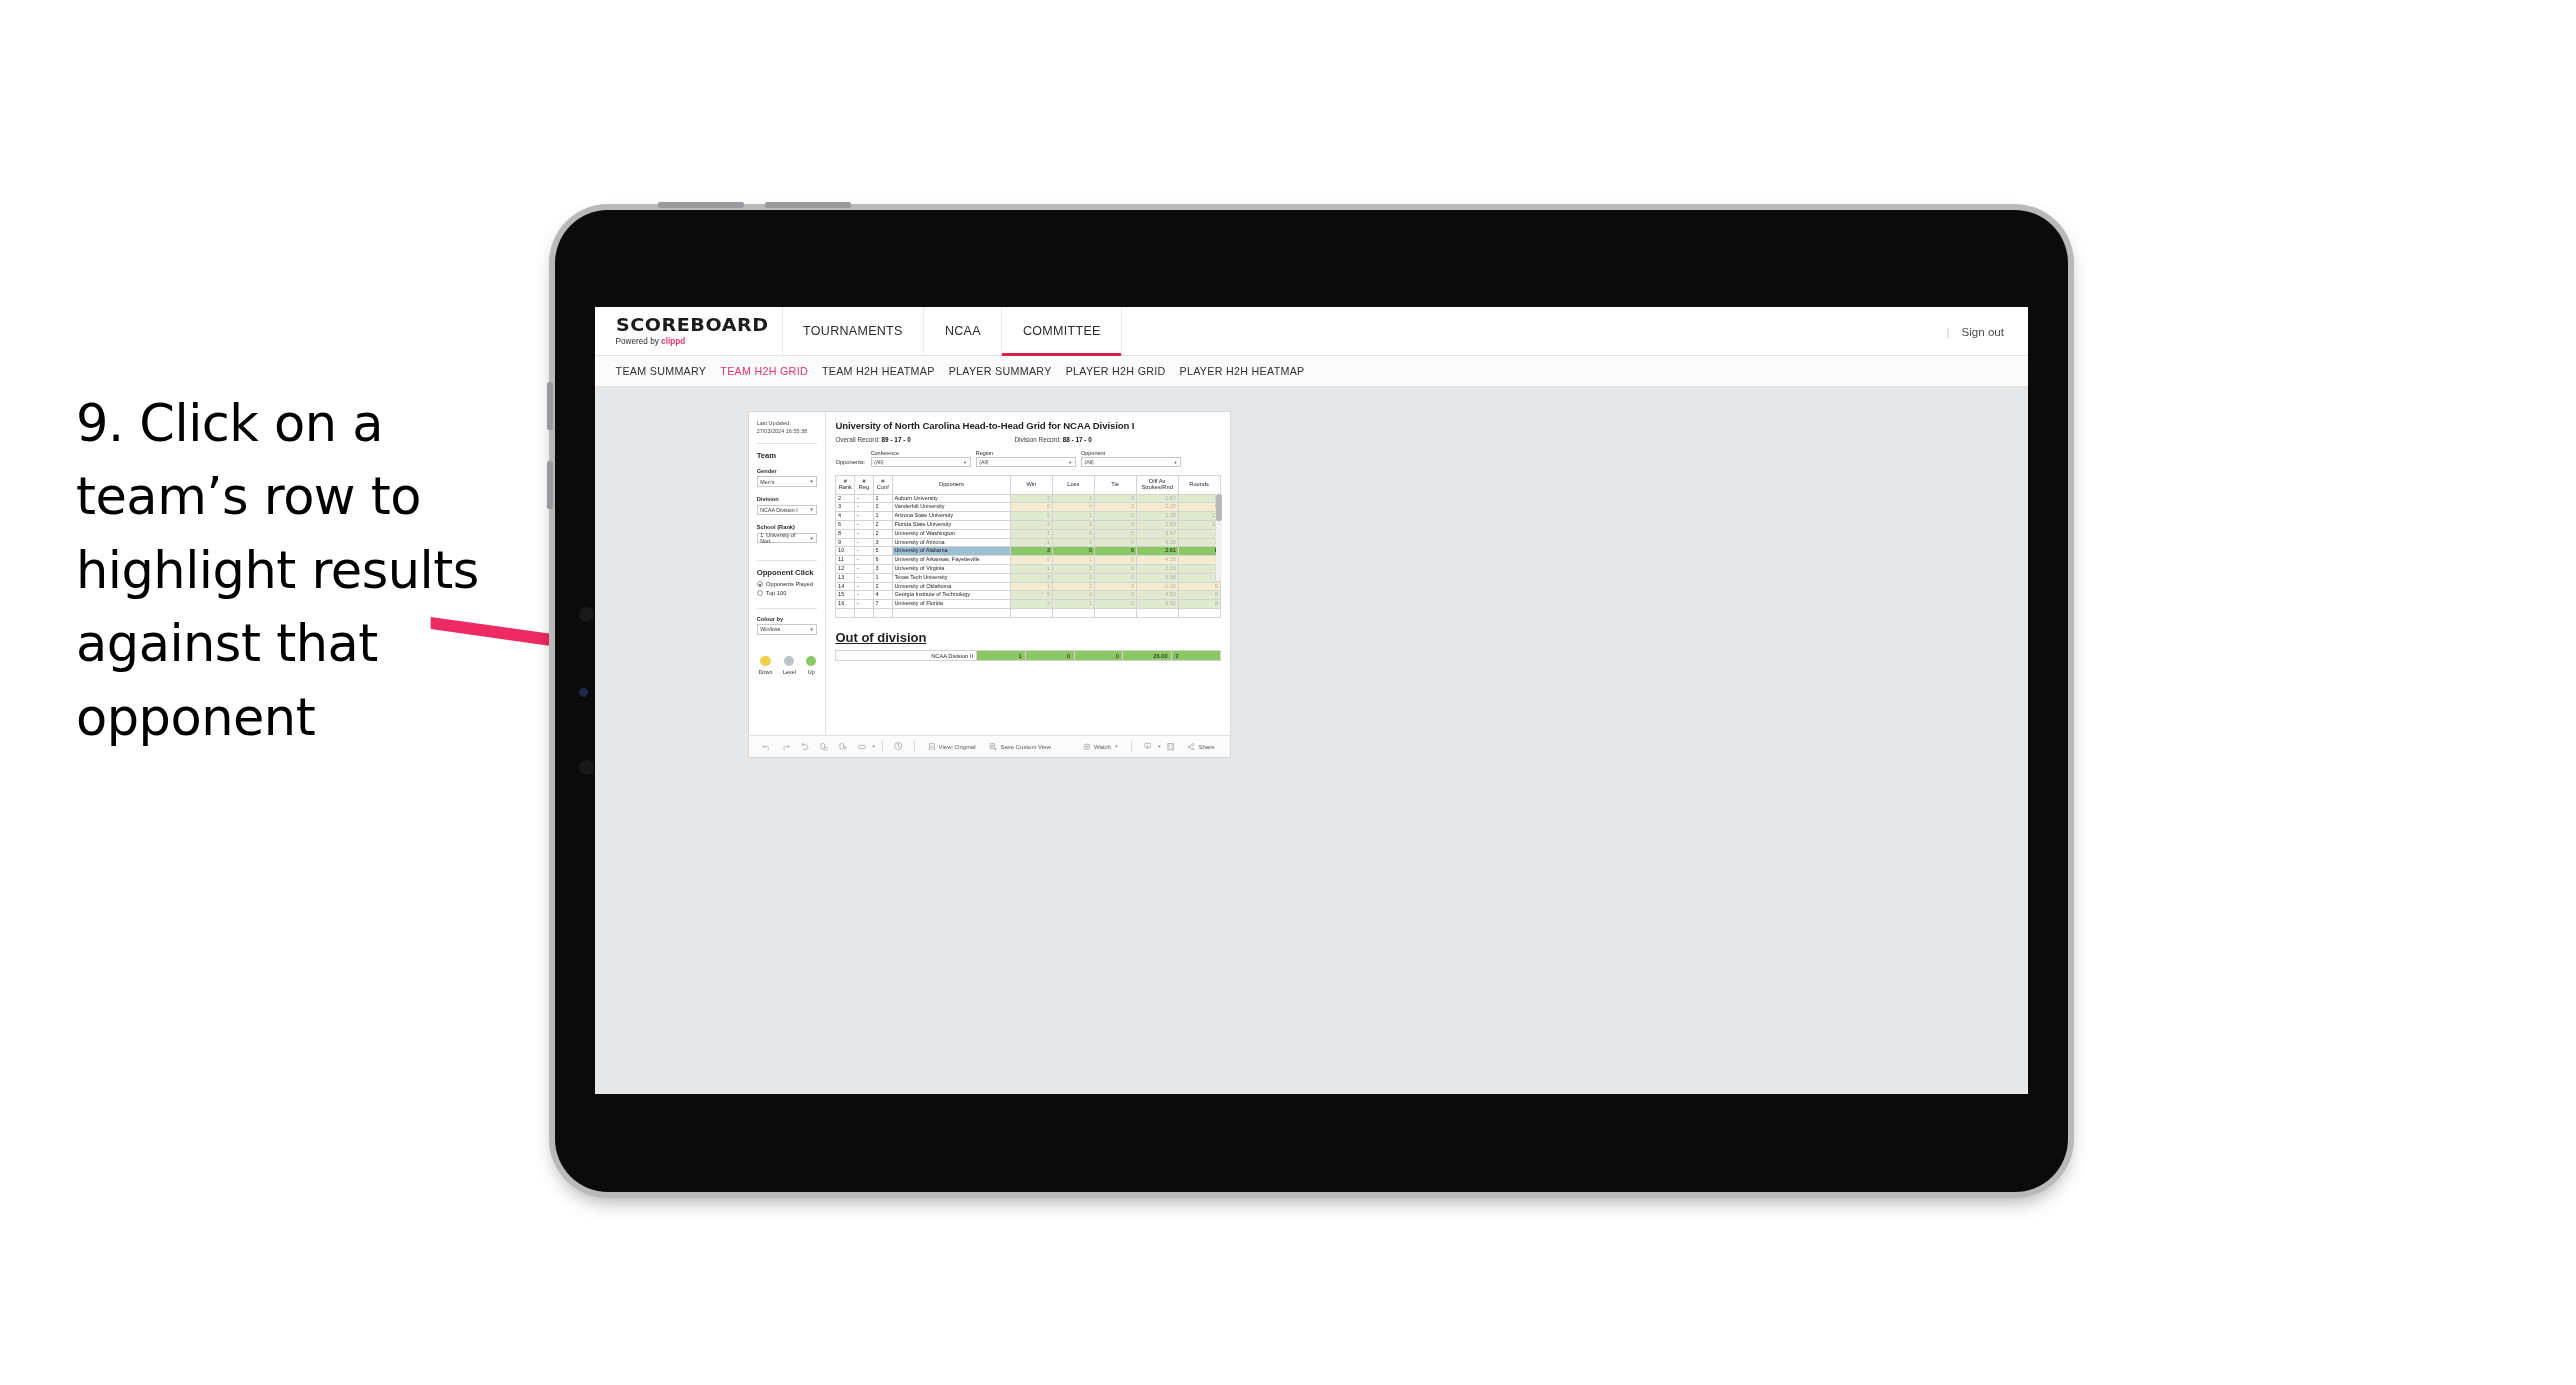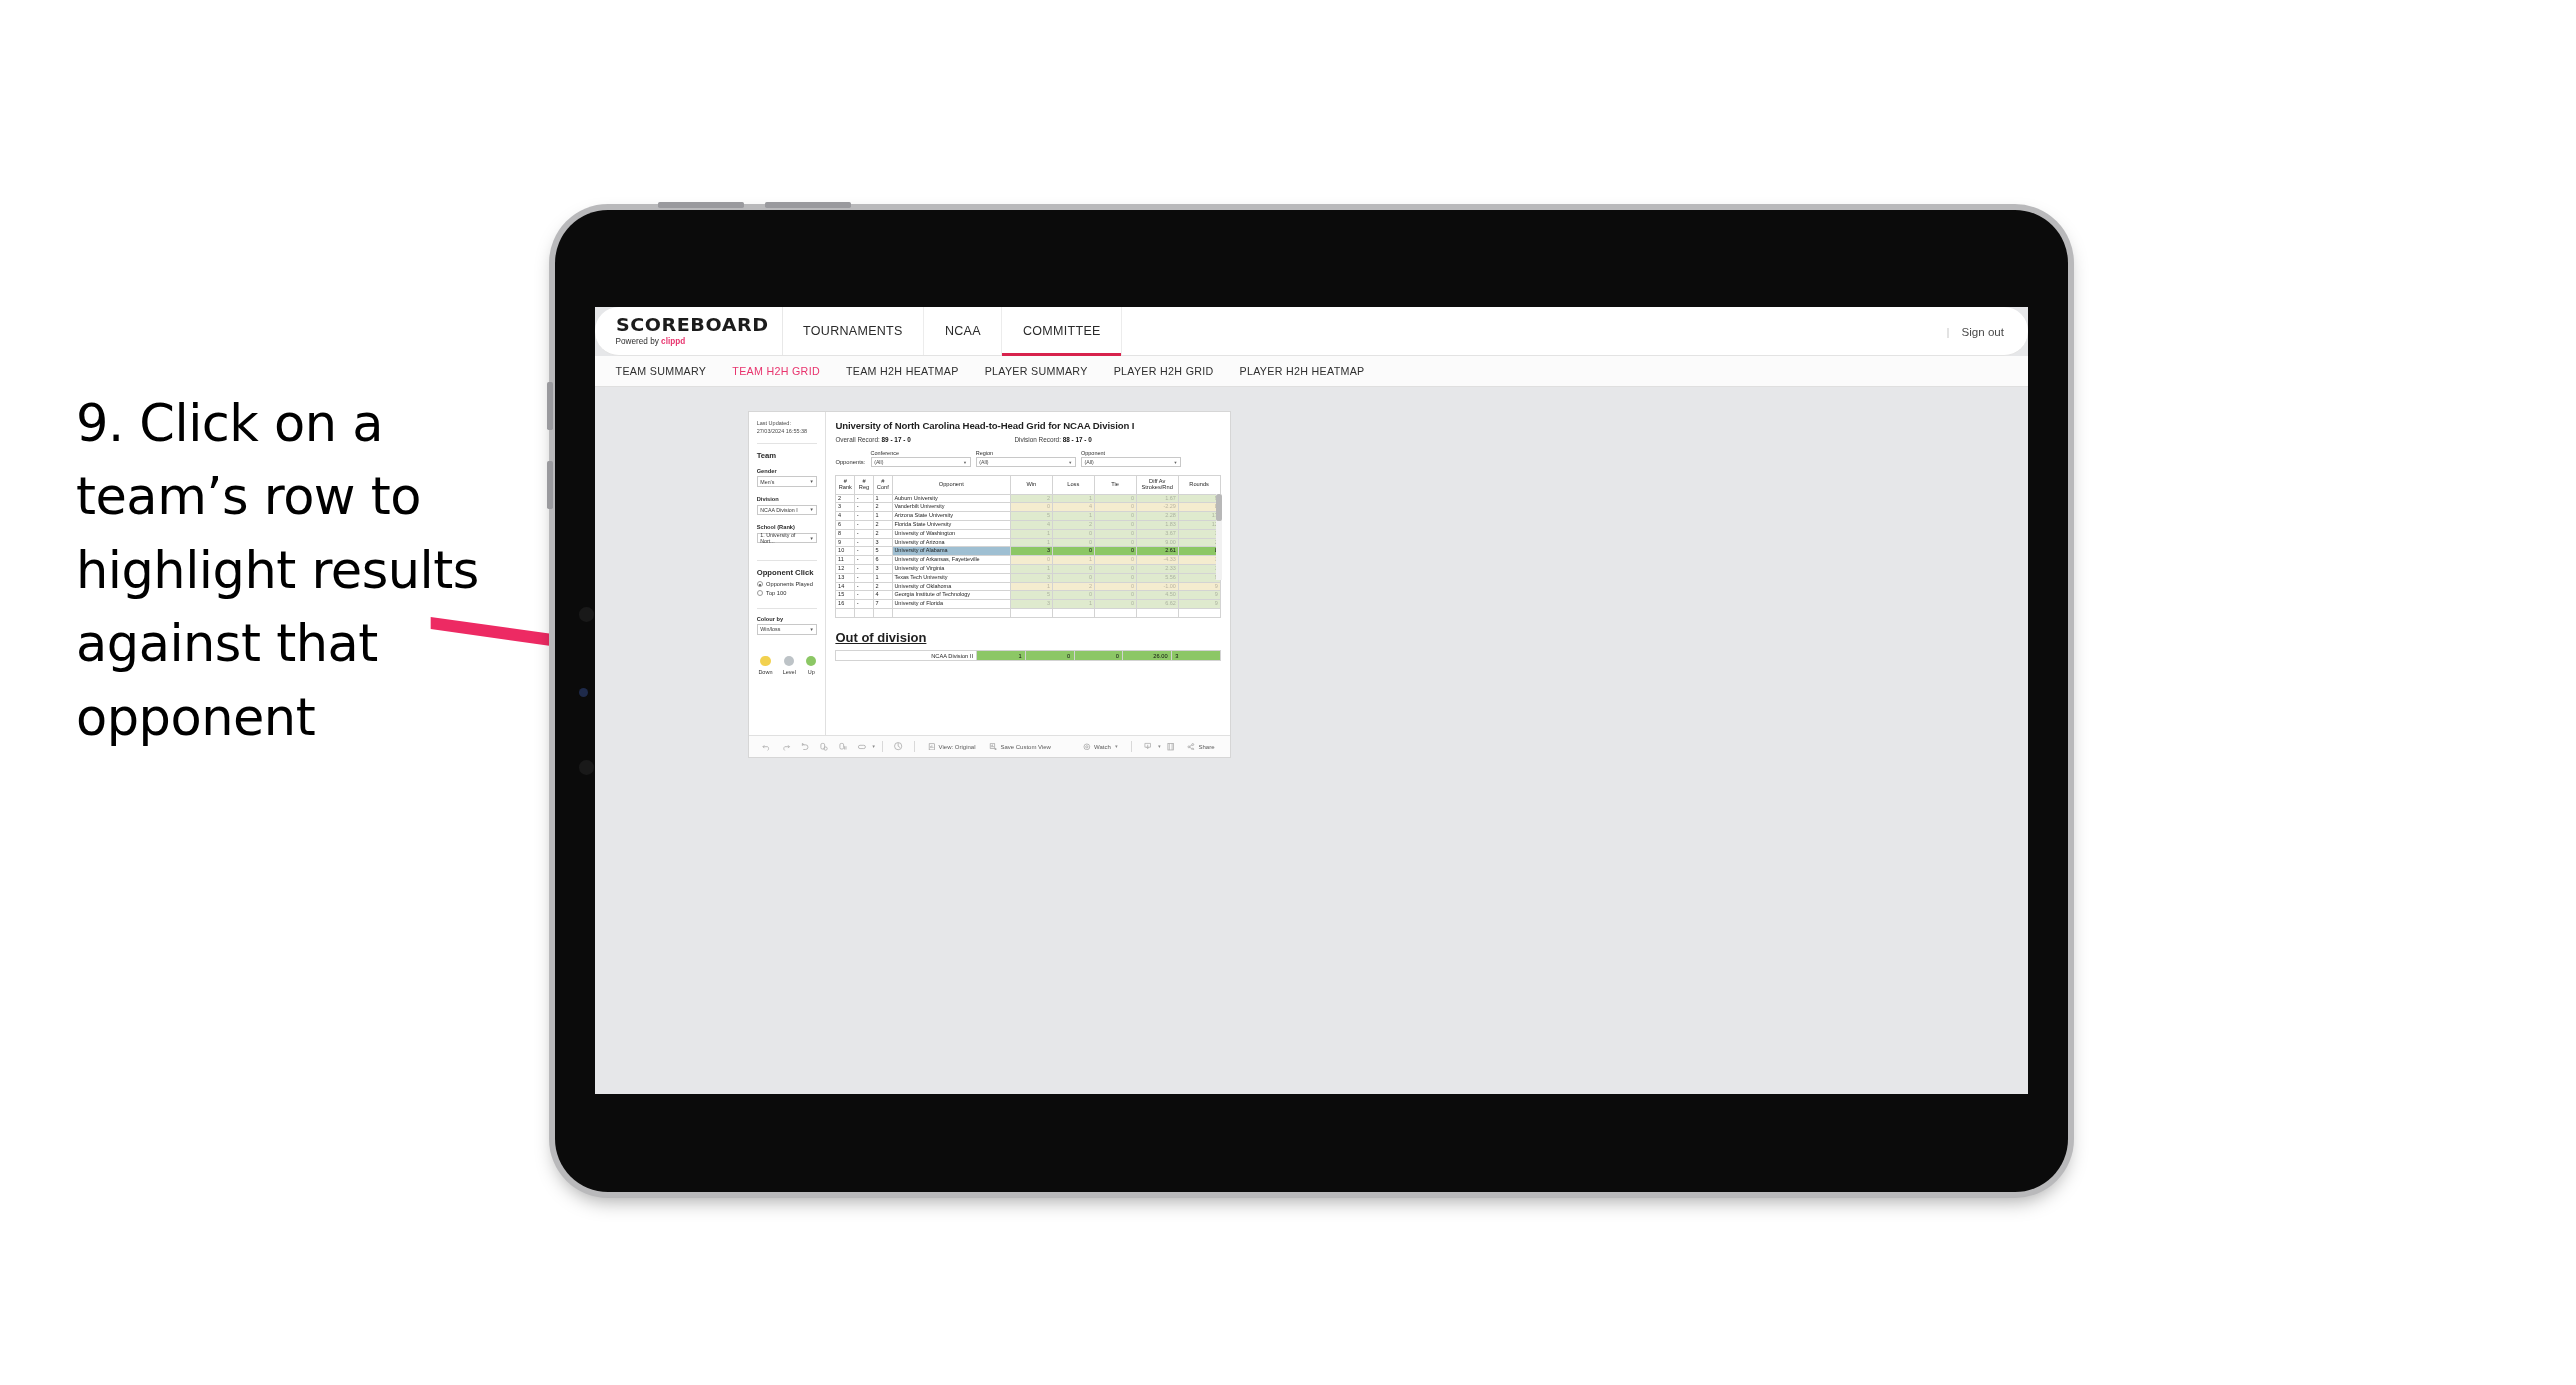--- a/index.html
+++ b/index.html
@@ -53,21 +53,20 @@
     width: 1433px; height: 787px;
     background: #e6e7e9;
     overflow: hidden;
   }
 
   
   #topnav {
     height: 49px; background: #ffffff;
     display: flex; align-items: stretch;
     border-bottom: 0.9px solid #e3e3e3;
-    border-radius: 24px;
   }
   #brand {
     display: flex; flex-direction: column; justify-content: center;
     padding: 0 22px 0 20.6px;
     border-right: 0.9px solid #e8e8e8;
   }
   #brand .bmain {
     font-family: "DejaVu Sans", sans-serif;
     font-weight: 700; font-size: 18px; letter-spacing: 0.5px;
     color: #1c1c1c; line-height: 1;
@@ -92,21 +91,21 @@
     padding-right: 24px; font-size: 11.6px; color: #4a4a4a;
   }
   #signout-wrap .divider { color: #c9c9c9; }
   #signout-wrap .so { cursor: pointer; }
 
   
   #subnav {
     height: 31px; background: #fbfbfb;
     display: flex; align-items: center;
     border-bottom: 0.9px solid #dfdfdf;
-    padding-left: 20.6px; gap: 26px;
+    padding-left: 20.6px; gap: 14px;
   }
   .subnav-item {
     font-size: 10.7px; color: #2f2f2f; letter-spacing: 0.3px;
     cursor: pointer; white-space: nowrap;
   }
   .subnav-item.active { color: #e8336d; }
 
   #tableau {
     position: absolute;
     left: 153px; top: 104px;

